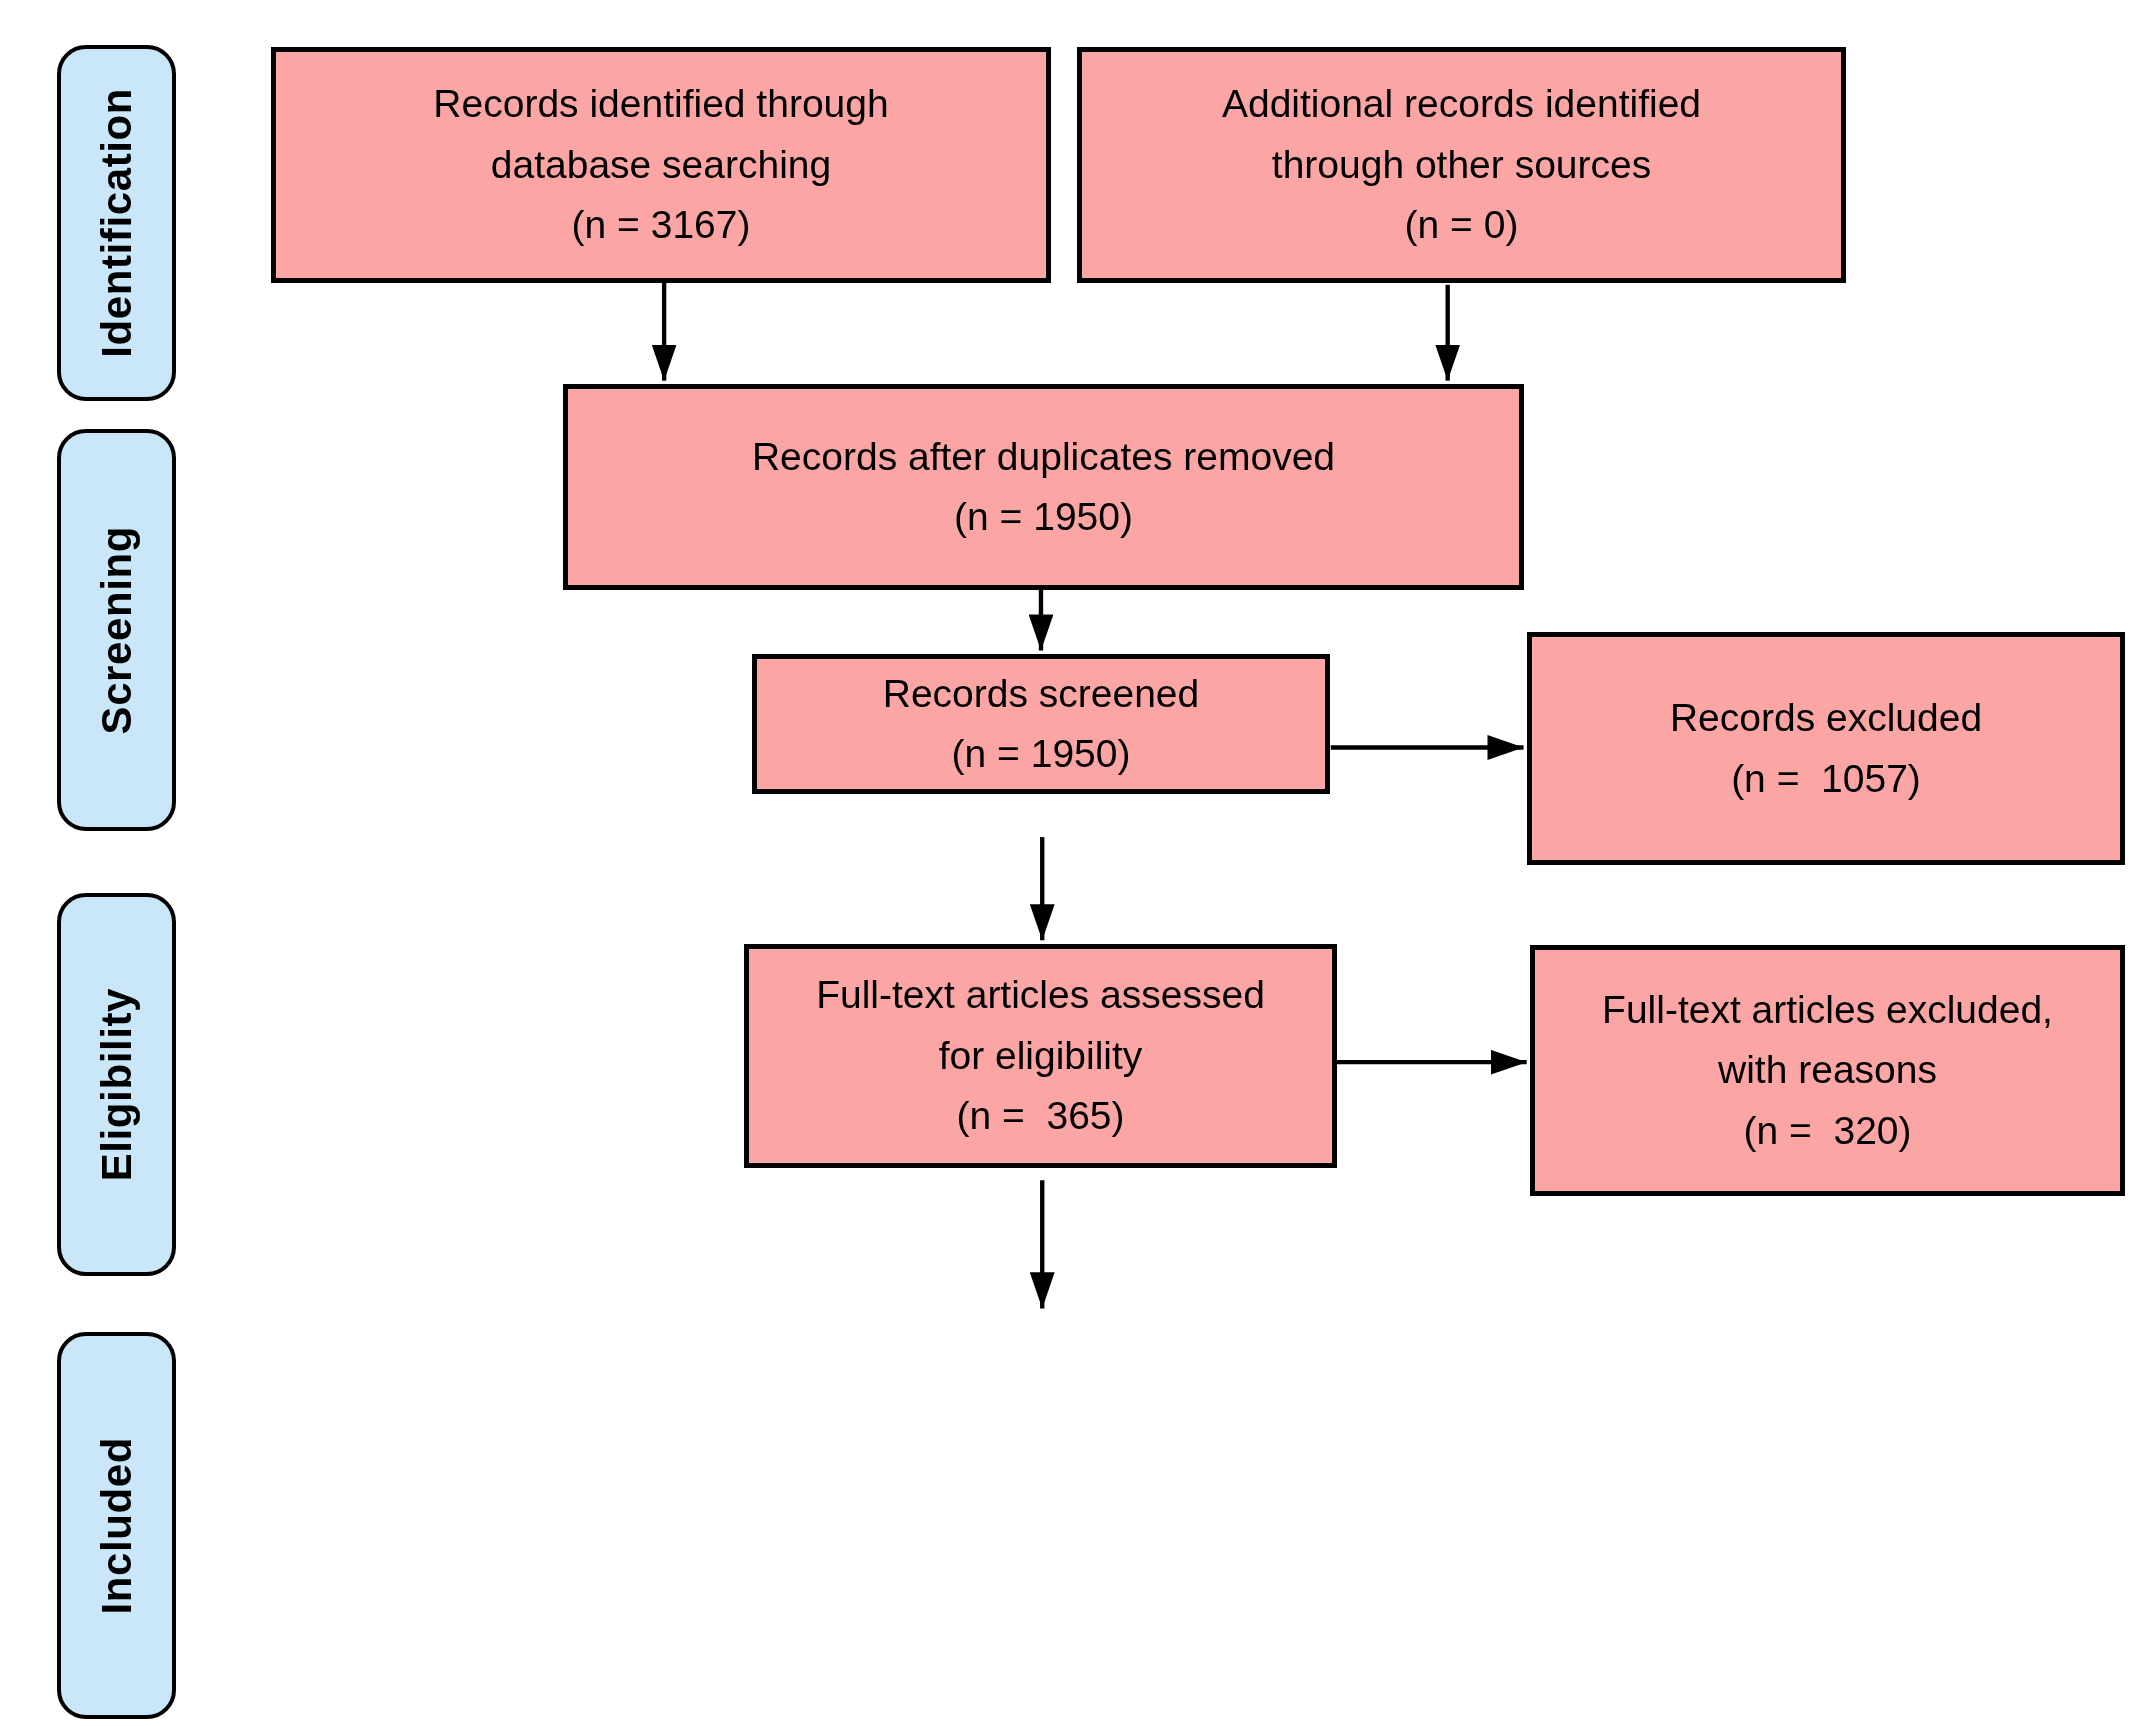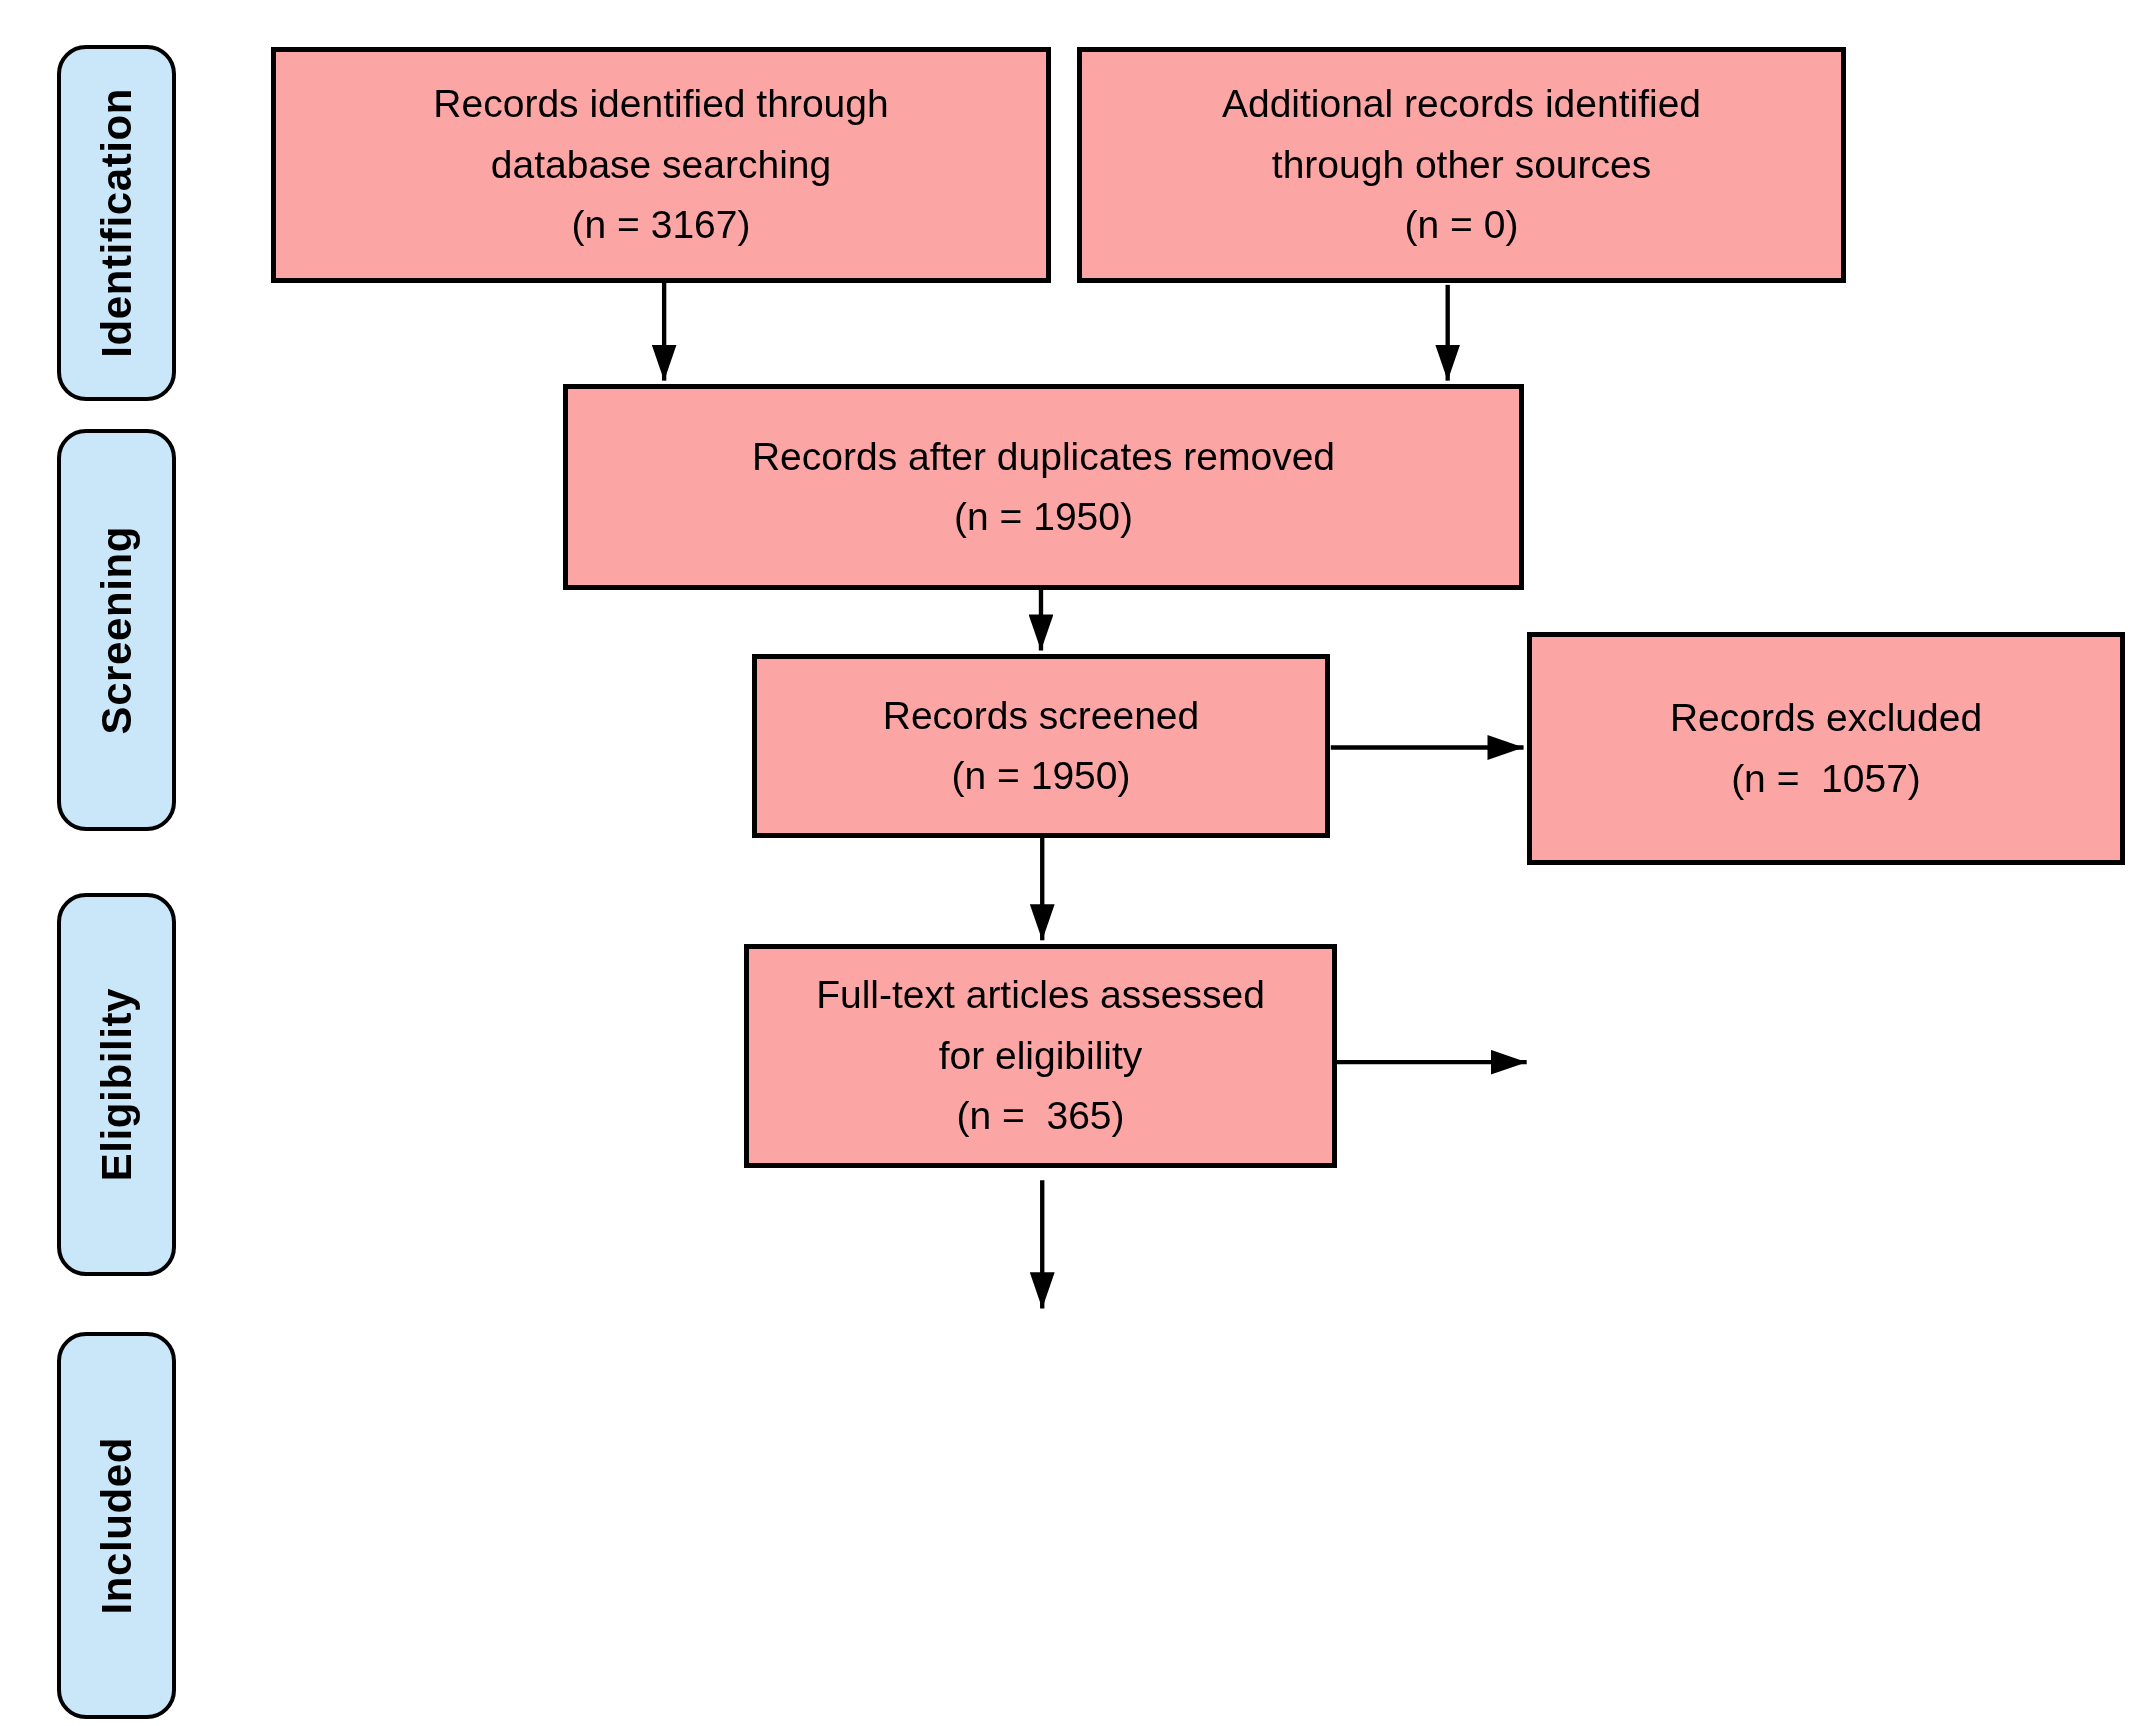--- a/index.html
+++ b/index.html
@@ -95,26 +95,29 @@
 database searching
 (n = 3167)</div>
 
   <div class="fbox" style="left:1066px; top:47px; width:769px; height:236px;margin-left:11px;">Additional records identified
 through other sources
 (n = 0)</div>
 
   <div class="fbox" style="left:563px; top:384px; width:961px; height:206px;">Records after duplicates removed
 (n = 1950)</div>
 
-  <div class="fbox" style="left:752px; top:654px; width:578px; height:184px;">Records screened
+  <div class="fbox" style="left:752px; top:654px; width:578px; height:140px;">Records screened
 (n = 1950)</div>
 
   <div class="fbox" style="left:1527px; top:632px; width:598px; height:233px;">Records excluded
 (n =  1057)</div>
 
   <div class="fbox" style="left:744px; top:944px; width:593px; height:224px;">Full-text articles assessed
 for eligibility
 (n =  365)</div>
 
+  <div class="fbox" style="left:1530px; top:945px; width:595px; height:251px;">Full-text articles excluded,
+with reasons
+(n =  320)</div>
 
 
 </div>
 
 
 </body></html>

